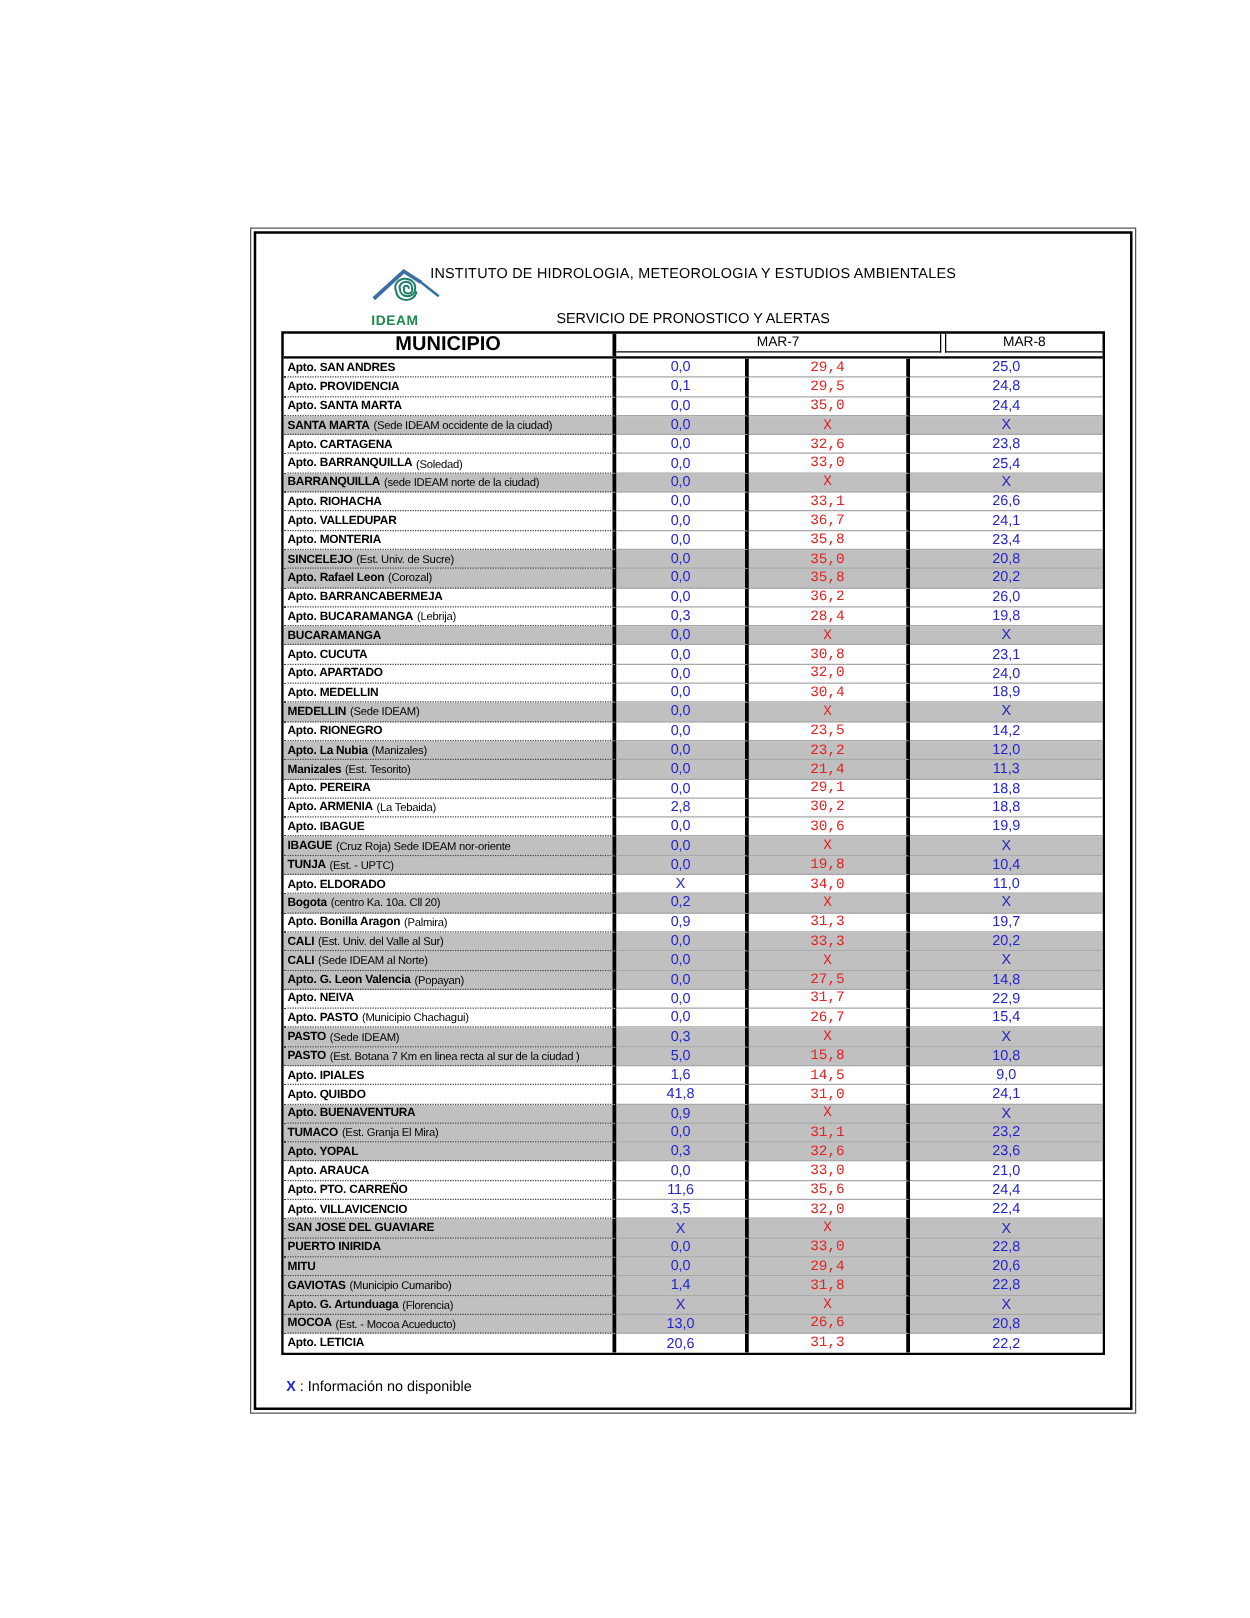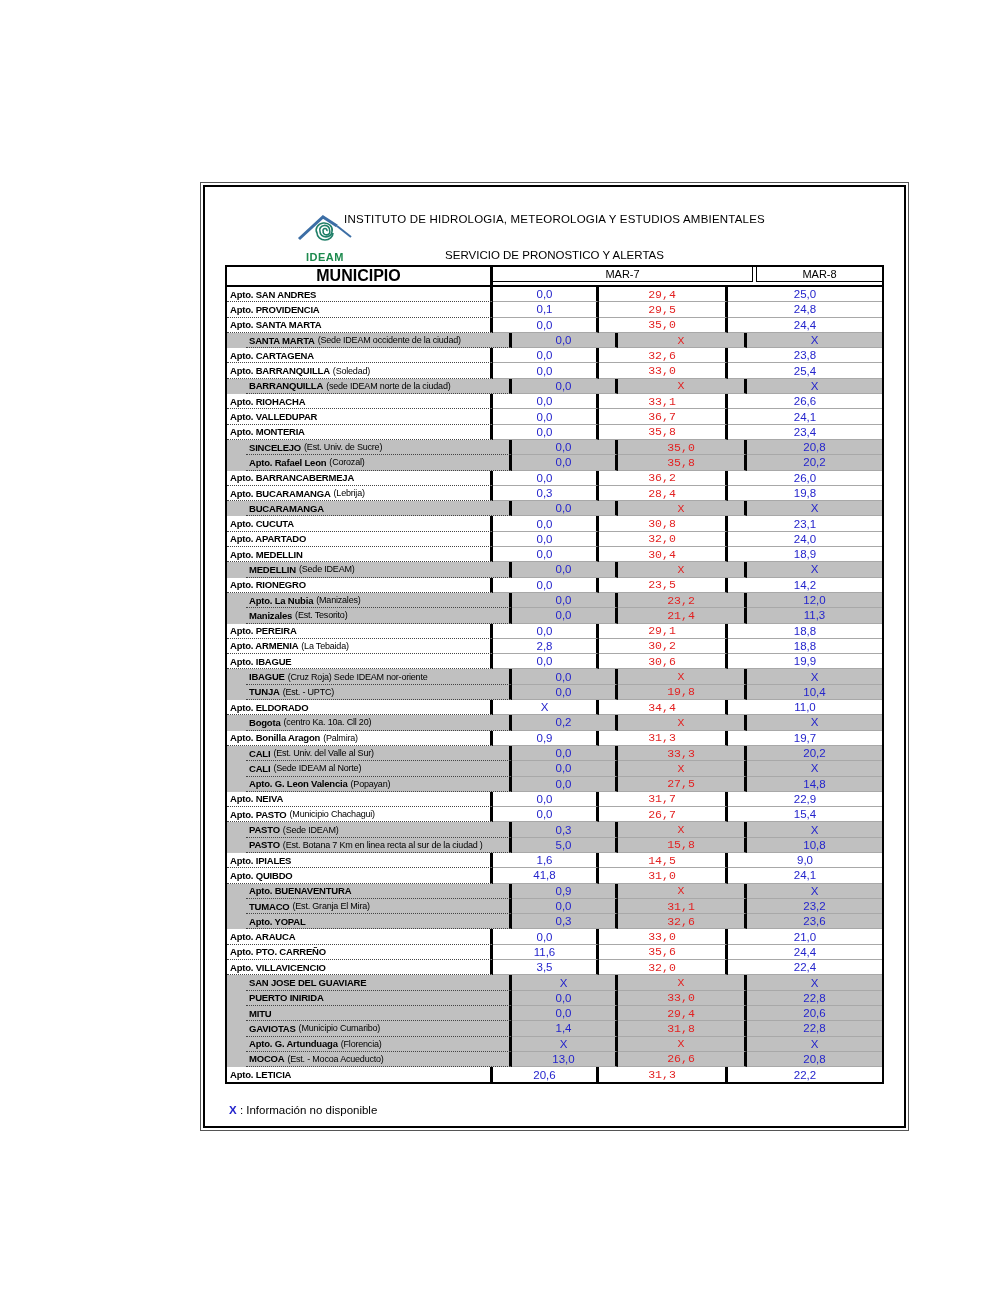--- a/index.html
+++ b/index.html
@@ -20,21 +20,20 @@
   }
   .doc-title {
     text-align: center; font-size: 11.5px; letter-spacing: 0.2px;
     margin-top: 14px;
   }
   .doc-subtitle {
     text-align: center; font-size: 11.5px; margin-top: 24px;
   }
   .logo {
     position: absolute; left: 92px; top: 26px; width: 56px; height: 50px;
-    text-align: center;
   }
   .logo svg { display: block; }
 
   
   .t-outer {
     position: absolute; left: 20px; top: 78px; width: 659px;
     border: 2px solid #000; background: #fff;
   }
   .t-header { display: flex; border-bottom: 2px solid #000; }
   .h-muni {
@@ -54,21 +53,21 @@
   .h-dates { display: flex; height: 15px; }
   .h-date {
     display: flex; align-items: center; justify-content: center;
     font-size: 11px; border: 1px solid #000; border-top: none;
   }
   .h-date.mar7 { width: 260px; margin-right: 3px; border-left: none; }
   .h-date.mar8 { flex: 1; border-right: none; }
 
   .t-body { width: 100%; }
   .t-row { display: flex; height: 15.3px; background: #fff; }
-  .t-row.shaded { background: var(--shade, #c0c0c0); padding-left: 19px; }
+  .t-row.shaded { background: var(--shade, #c0c0c0); }
   .c-muni {
     width: 266px; border-right: 3px solid #000;
     border-bottom: 1px dotted #444;
     display: flex; align-items: center; overflow: hidden;
     padding-left: 3px; white-space: nowrap;
   }
   .c-muni .mname { font-weight: bold; font-size: 9.5px; letter-spacing: -0.2px; }
   .c-muni .mnote { font-size: 9px; margin-left: 3px; letter-spacing: -0.2px; }
   .c-val {
     display: flex; align-items: center; justify-content: center;
@@ -385,21 +384,21 @@
     <div class="c-val c-tmax">19,8</div>
     <div class="c-val c-tmin">10,4</div>
   </div>
 
   <div class="t-row">
     <div class="c-muni">
       <span class="mname">Apto. ELDORADO</span>
       <span class="mnote"></span>
     </div>
     <div class="c-val c-precip">X</div>
-    <div class="c-val c-tmax">34,4</div>
+    <div class="c-val c-tmax">34,0</div>
     <div class="c-val c-tmin">11,0</div>
   </div>
 
   <div class="t-row shaded">
     <div class="c-muni">
       <span class="mname">Bogota</span>
       <span class="mnote">(centro Ka. 10a. Cll 20)</span>
     </div>
     <div class="c-val c-precip">0,2</div>
     <div class="c-val c-tmax">X</div>

